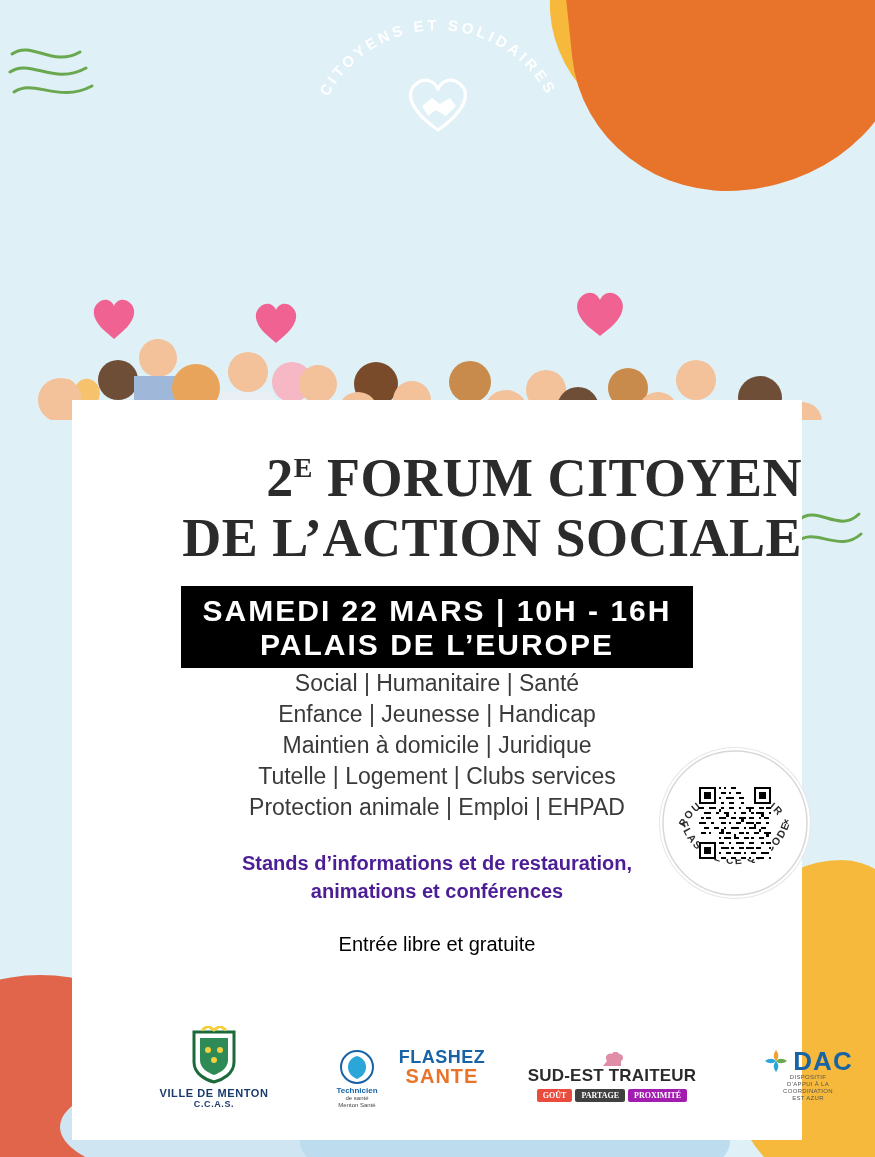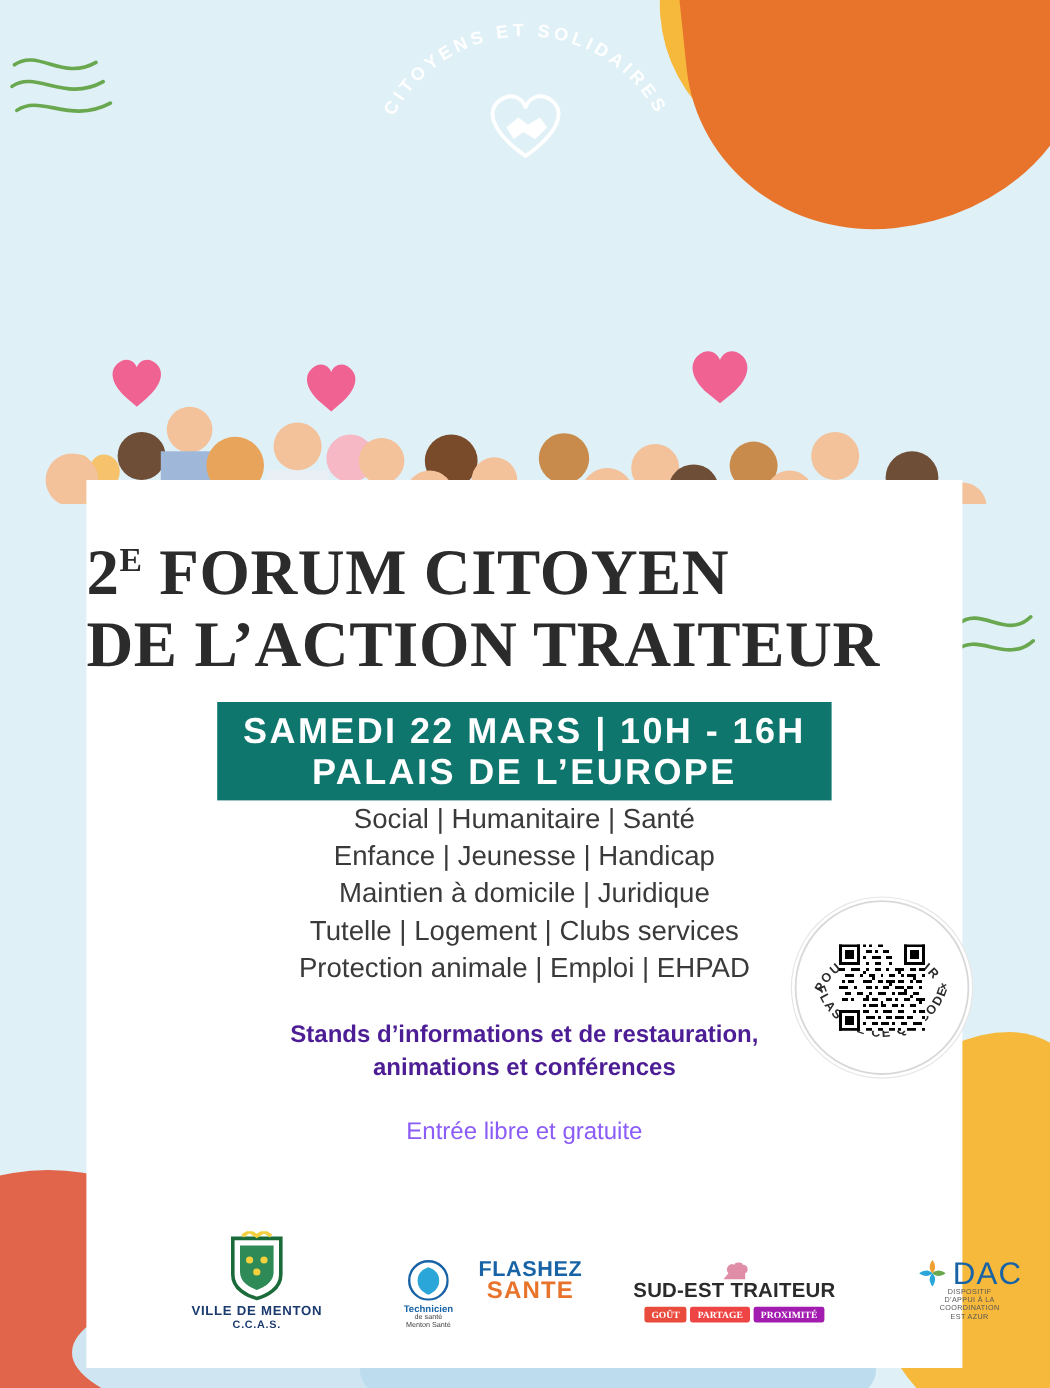--- a/index.html
+++ b/index.html
@@ -54,50 +54,50 @@
   
   .people{position:absolute;left:0;right:0;top:150px;height:270px;}
 
   
   .card{
     position:absolute;left:72px;top:400px;width:730px;height:740px;
     background:#ffffff;
   }
 
   .title{
-    text-align:left;
+    text-align:right;
     font-family:"Liberation Serif", serif;
     font-weight:bold;
     color:#2b2b2b;
     letter-spacing:0.5px;
   }
   .title .l1{font-size:54px;line-height:60px;display:block;margin-top:38px;}
   .title .l1 sup{font-size:28px;vertical-align:super;}
   .title .l2{font-size:54px;line-height:60px;display:block;}
 
   .when-wrap{margin-top:18px;text-align:center;}
   .when{
-    display:inline-block;background:#0f766e;color:#ffffff;
+    display:inline-block;background:#000000;color:#ffffff;
     font-size:30px;letter-spacing:2px;font-weight:bold;
     padding:8px 22px 6px;line-height:34px;
   }
   .when .row2{display:block;}
 
   .themes{
     text-align:center;color:#3a3a3a;
     font-size:23px;line-height:31px;
   }
   .themes div{white-space:nowrap;}
 
   .stands{
     margin-top:26px;text-align:center;color:#4c1d95;
     font-size:20px;line-height:28px;font-weight:bold;
   }
   .free{
-    margin-top:28px;text-align:center;color:#8b5cf6;font-size:20px;
+    margin-top:28px;text-align:center;color:#000000;font-size:20px;
   }
 
   
   .qr-badge{
     position:absolute;left:660px;top:748px;width:150px;height:150px;
     background:#ffffff;border-radius:50%;
     box-shadow:0 0 0 1px #e6e6e6;
   }
   .qr-img{position:absolute;left:39px;top:39px;width:72px;height:72px;}
 
@@ -118,21 +118,21 @@
   .logo-ms{left:310px;top:22px;width:120px;}
   .logo-ms .ms1{font-size:18px;font-weight:bold;color:#1763a6;letter-spacing:.5px;line-height:18px;}
   .logo-ms .ms2{font-size:20px;font-weight:bold;color:#e8742c;letter-spacing:1px;line-height:20px;}
 
   .logo-sud{left:450px;top:26px;width:180px;}
   .logo-sud .t1{font-size:17px;font-weight:bold;color:#2b2b2b;letter-spacing:.2px;}
   .logo-sud .pills{margin-top:3px;display:flex;justify-content:center;gap:3px;font-family:Liberation Serif, serif;}
   .logo-sud .pill{font-size:8px;color:#fff;padding:2px 6px;border-radius:2px;font-weight:bold;}
 
   .logo-dac{left:676px;top:22px;width:120px;}
-  .logo-dac .d1{font-size:26px;font-weight:normal;color:#1763a6;letter-spacing:1px;line-height:26px;}
+  .logo-dac .d1{font-size:26px;font-weight:bold;color:#1763a6;letter-spacing:1px;line-height:26px;}
   .logo-dac .d2{font-size:6px;color:#555;line-height:7px;letter-spacing:.3px;}
 </style>
 </head>
 <body>
 
 <div class="bg">
   <div class="blob blob-yellow-top"></div>
   <div class="blob blob-orange-top"></div>
   <div class="blob blob-yellow-right"></div>
   <div class="blob blob-orange-bottom-left"></div>
@@ -290,21 +290,21 @@
   </svg>
 </div>
 
 <div class="card">
 
   <div class="title">
     <span class="l1">
       <span>2</span><sup>E</sup>
       <span>FORUM CITOYEN</span>
     </span>
-    <span class="l2">DE L’ACTION TRAITEUR</span>
+    <span class="l2">DE L’ACTION SOCIALE</span>
   </div>
 
   <div class="when-wrap">
     <div class="when">
       <span>SAMEDI 22 MARS | 10H - 16H</span>
       <span class="row2">PALAIS DE L’EUROPE</span>
     </div>
   </div>
 
   <div class="themes">
@@ -352,21 +352,21 @@
       <div class="ms2">SANTE</div>
     </div>
 
     <div class="logo logo-sud">
       <svg width="26" height="16" viewBox="0 0 26 16" style="display:block;margin:0 auto -2px;">
         <path d="M4 14 h18 v-5 c3 -1 3 -7 -2 -7 c-1 -3 -6 -3 -7 0 c-5 -2 -8 4 -5 7 z" fill="#e08ea8"></path>
       </svg>
       <div class="t1">SUD-EST TRAITEUR</div>
       <div class="pills">
         <span class="pill" style="background:#e94b3c">GOÛT</span>
-        <span class="pill" style="background:#ef4444">PARTAGE</span>
+        <span class="pill" style="background:#404040">PARTAGE</span>
         <span class="pill" style="background:#a21caf">PROXIMITÉ</span>
       </div>
     </div>
 
     <div class="logo logo-dac">
       <div style="display:flex;align-items:center;justify-content:center;gap:4px;">
         <svg width="26" height="26" viewBox="0 0 26 26">
           <path d="M13 2 c3 4 3 8 0 11 c-3 -3 -3 -7 0 -11z" fill="#f0a132"></path>
           <path d="M2 13 c4 -3 8 -3 11 0 c-3 3 -7 3 -11 0z" fill="#2aa7d8"></path>
           <path d="M13 24 c-3 -4 -3 -8 0 -11 c3 3 3 7 0 11z" fill="#2aa7d8"></path>

